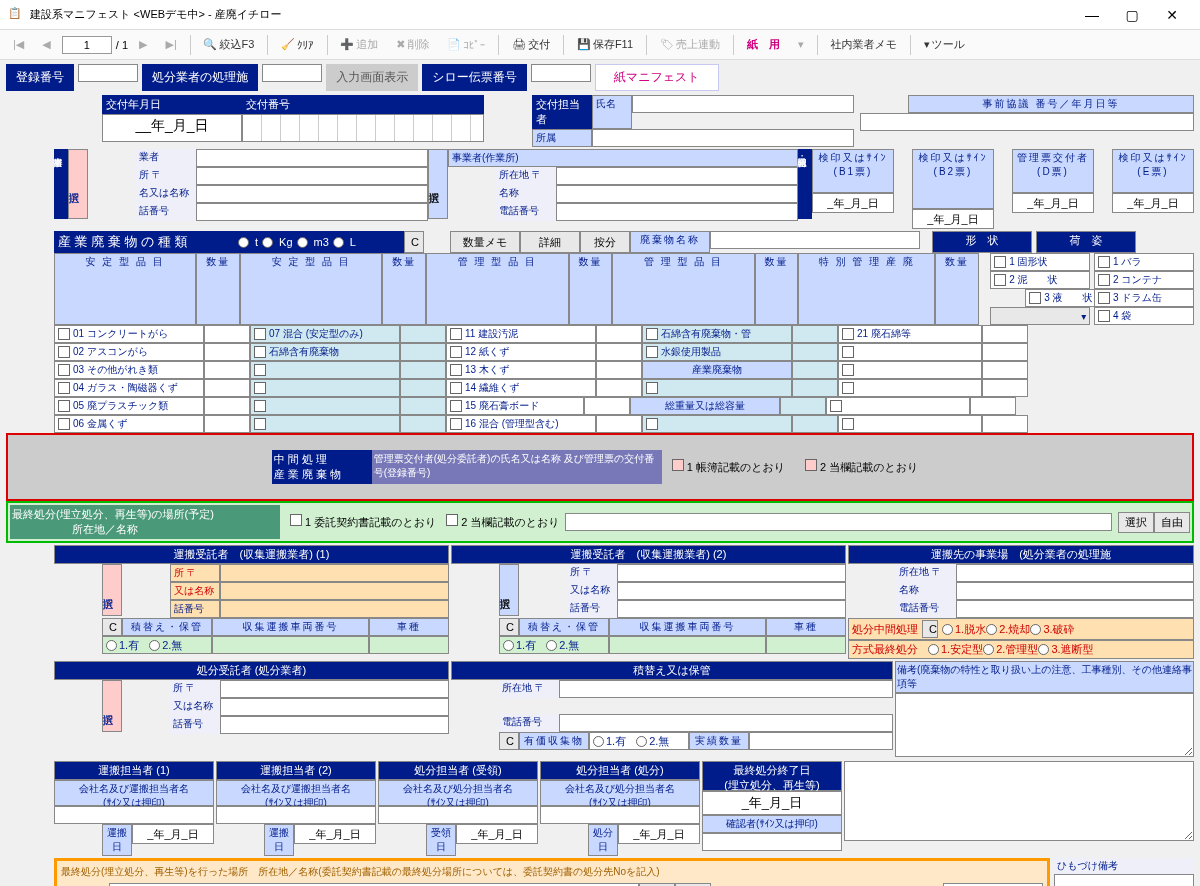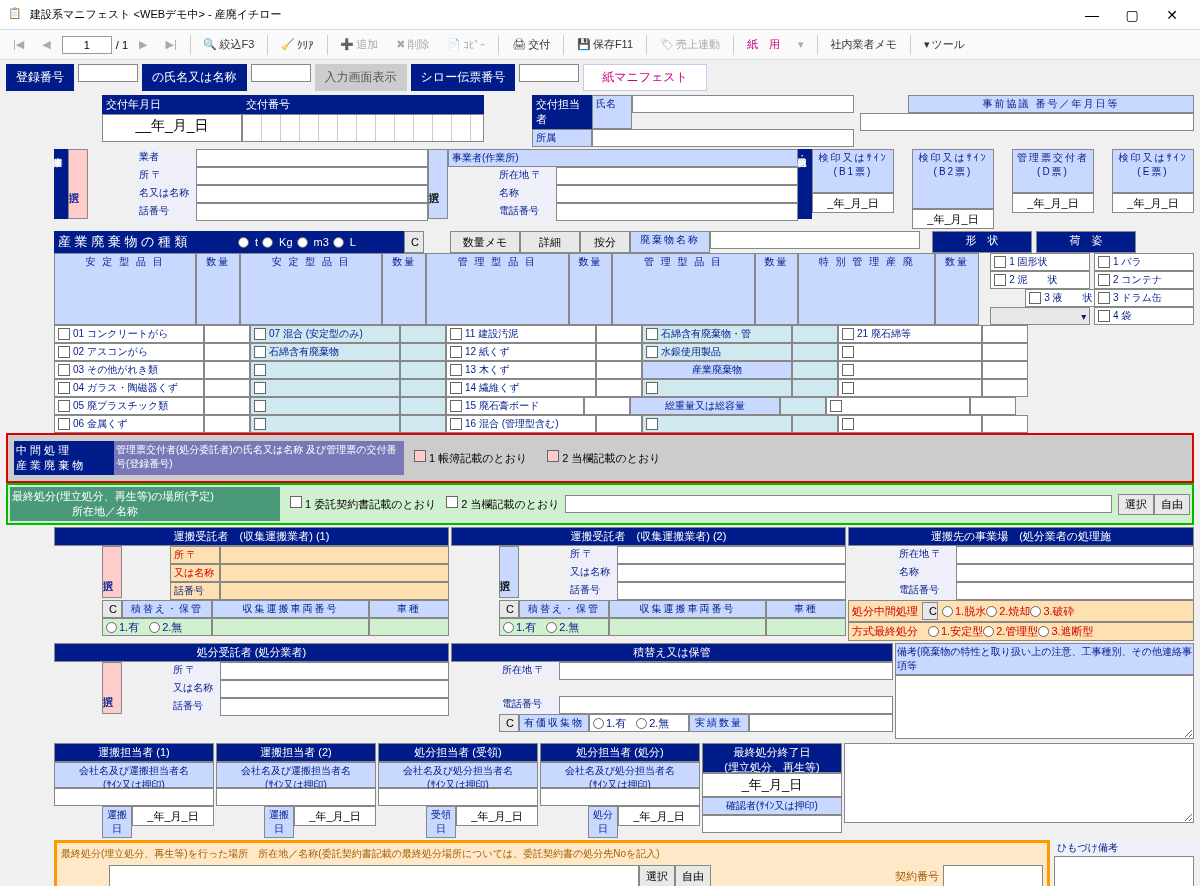--- a/index.html
+++ b/index.html
@@ -6,41 +6,41 @@
 body { background: #f0f0f0; width: 1200px; height: 886px; overflow: hidden; }
 .titlebar { height: 30px; background: #fff; display: flex; align-items: center; padding: 0 8px; border-bottom: 1px solid #ddd; }
 .titlebar .icon { width: 16px; height: 16px; margin-right: 6px; }
 .titlebar .title { flex: 1; }
 .titlebar .wbtn { width: 40px; height: 24px; text-align: center; font-size: 14px; line-height: 24px; }
 .toolbar { height: 30px; background: #fafafa; display: flex; align-items: center; padding: 0 6px; gap: 4px; border-bottom: 1px solid #ddd; }
 .tbtn { padding: 2px 6px; border: 1px solid transparent; color: #333; display: inline-flex; align-items: center; gap: 2px; }
 .tbtn.dis { color: #aaa; }
 .pagebox { width: 50px; height: 18px; border: 1px solid #999; text-align: center; background: #fff; }
 .sep { width: 1px; height: 20px; background: #ccc; margin: 0 2px; }
-.red { color: #d00080; font-weight: normal; }
+.red { color: #d00080; font-weight: bold; }
 .topbtns { display: flex; gap: 4px; padding: 4px 6px; }
 .hdrbtn { background: #001b8a; color: #fff; padding: 4px 10px; border: none; font-size: 12px; }
 .hdrbtn.gray { background: #ccc; color: #555; }
 .hdrbtn.pink { background: #fff; color: #d00080; border: 1px solid #c8c8f0; padding: 4px 18px; }
 .content { padding: 0 6px; }
 .bluehdr { background: #001b8a; color: #fff; padding: 2px 4px; font-size: 11px; }
 .row { display: flex; padding-left: 48px; }
 .fld { border: 1px solid #888; background: #fff; height: 18px; }
 .lbl-blue { background: #c8d8ff; color: #001b8a; padding: 1px 3px; font-size: 10px; border: 1px solid #888; }
 .lbl-nav { background: #eeeff8; color: #001b8a; padding: 1px 3px; font-size: 10px; }
 .vtext { writing-mode: vertical-rl; text-orientation: upright; }
 .btn-face { background: #e8e8e8; border: 1px solid #888; padding: 2px 6px; text-align: center; }
 .grid-hdr { background: #c8d8ff; color: #001b8a; text-align: center; padding: 1px; border: 1px solid #888; font-size: 10px; letter-spacing: 2px; }
 .grid-hdr2 { background: #001b8a; color: #fff; text-align: center; padding: 1px; border: 1px solid #888; font-size: 11px; }
 .cell { border: 1px solid #888; background: #fff; padding: 1px 3px; height: 18px; color: #001b8a; font-size: 10px; display: flex; align-items: center; }
 .cell.alt { background: #d0e8f0; }
 .cell.orange { background: #ffe0b0; color: #c00; }
 .cell.pale { background: #d0f0d0; }
 .chk { width: 12px; height: 12px; border: 1px solid #666; display: inline-block; margin-right: 3px; background: #fff; }
-.redbox { border: 2px solid #d00; background: #ccc; padding: 6px; }
+.redbox { border: 2px solid #d00; background: #ccc; padding: 15px; justify-content: center; }
 .greenbox { border: 2px solid #0b0; background: #d0f0d0; padding: 2px; }
 .orangebox { border: 3px solid #f90; background: #ffe8c8; padding: 4px; }
 .pinklbl { background: #ffcccc; color: #001b8a; }
 .datebox { border: 1px solid #888; background: #fff; text-align: center; height: 20px; padding: 2px; }
 .radio { width: 11px; height: 11px; border: 1px solid #666; border-radius: 50%; display: inline-block; margin-right: 2px; background: #fff; }
 </style>
 </head>
 <body>
 
 <div class="titlebar">
@@ -77,21 +77,21 @@
   <span class="tbtn dis">▾</span>
   <span class="sep"></span>
   <span class="tbtn">社内業者メモ</span>
   <span class="sep"></span>
   <span class="tbtn">▾<span>ツール</span></span>
 </div>
 
 <div class="topbtns">
   <button class="hdrbtn">登録番号</button>
   <input class="fld" style="width: 60px;">
-  <button class="hdrbtn">の氏名又は名称</button>
+  <button class="hdrbtn">処分業者の処理施</button>
   <input class="fld" style="width: 60px;">
   <button class="hdrbtn gray">入力画面表示</button>
   <button class="hdrbtn">シロー伝票番号</button>
   <input class="fld" style="width: 60px;">
   <button class="hdrbtn pink">紙マニフェスト</button>
 </div>
 
 <div class="content">
 
 <div class="row">

